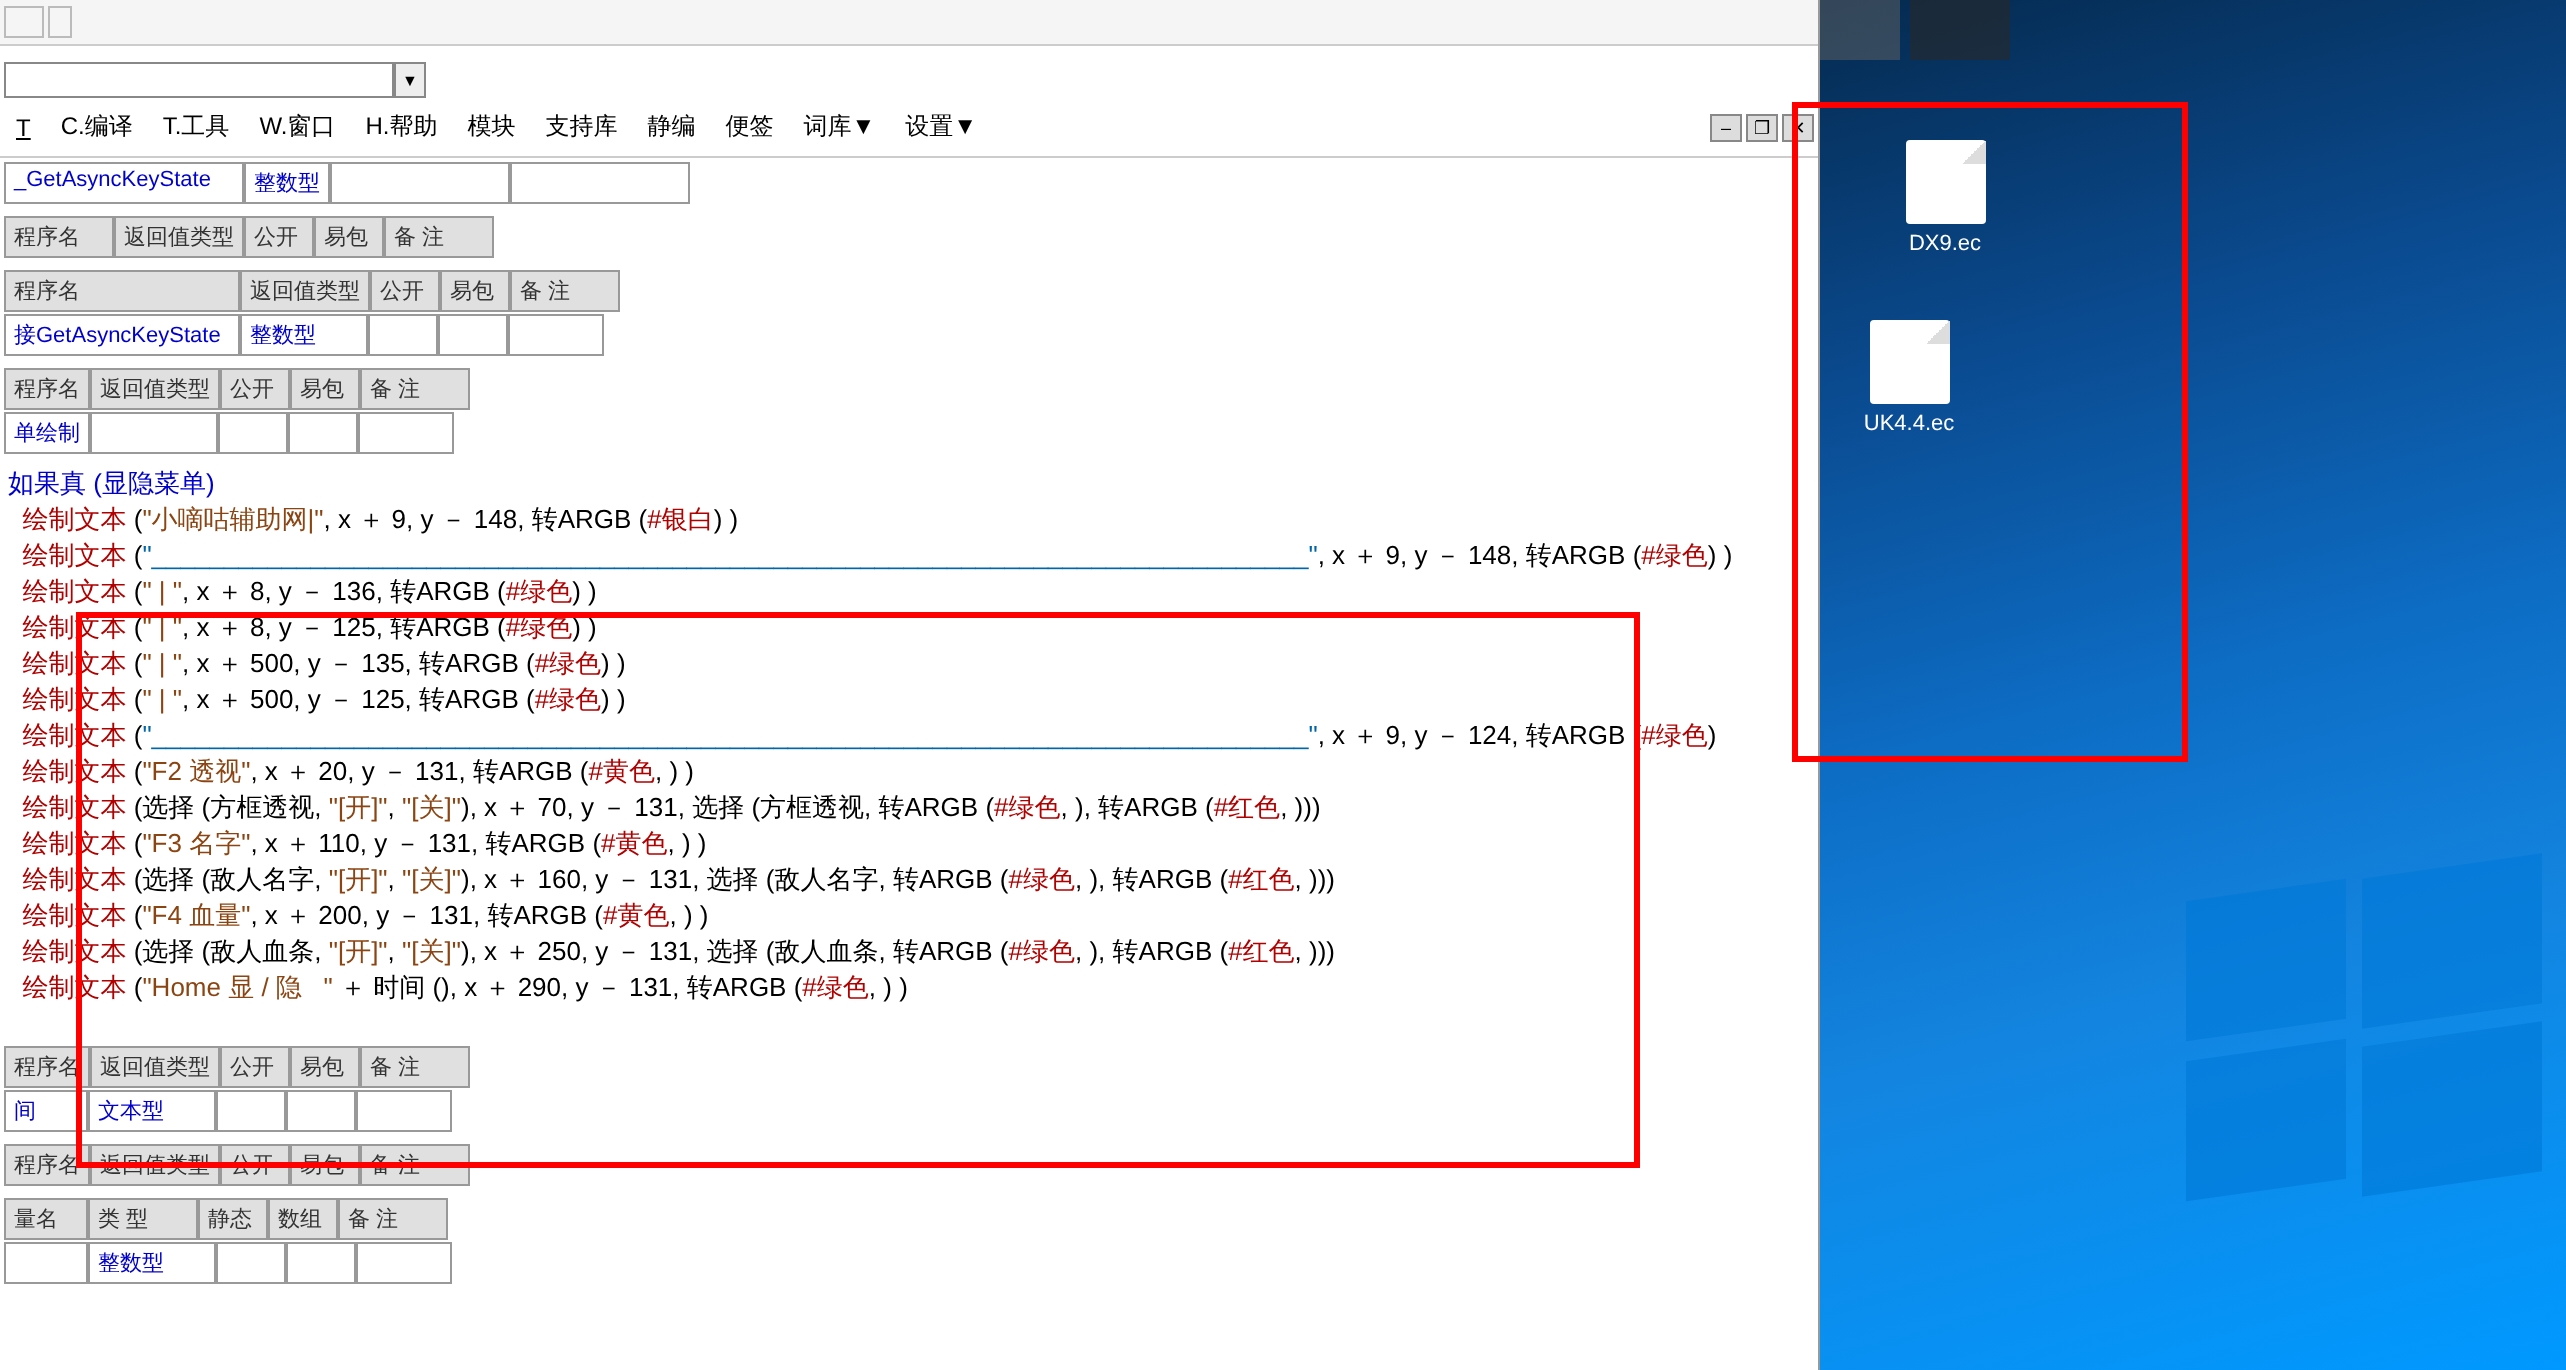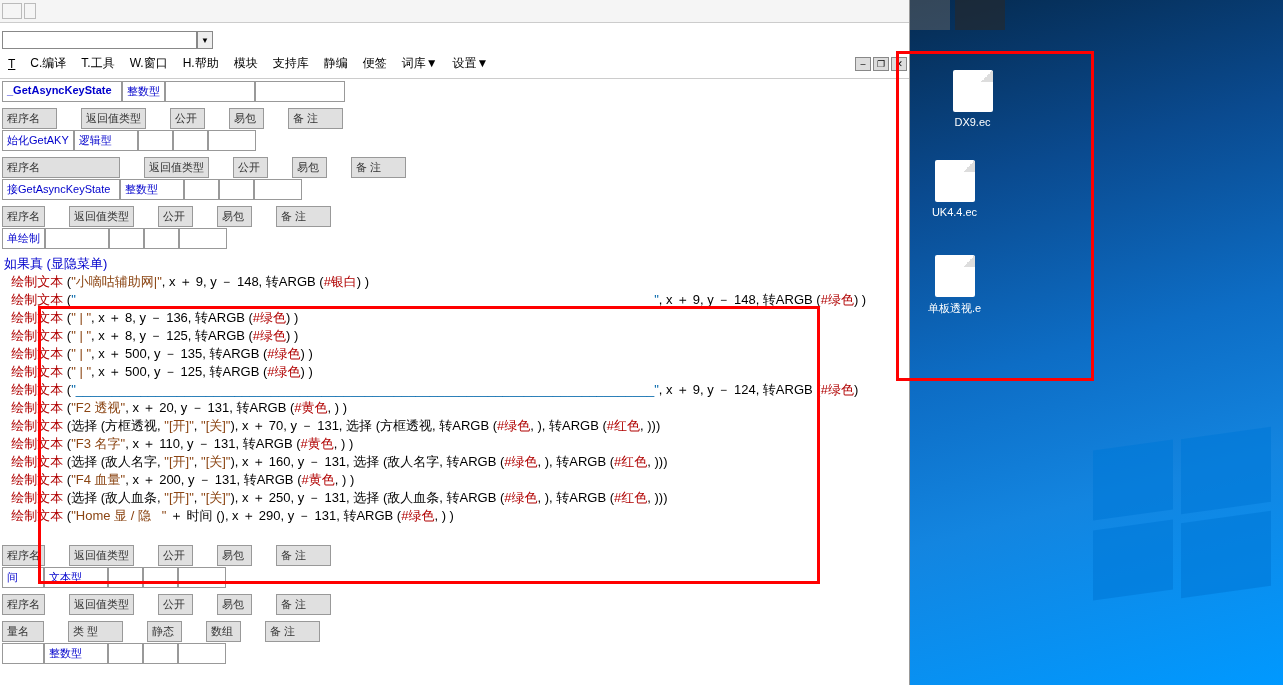--- a/index.html
+++ b/index.html
@@ -91,21 +91,20 @@
     .content-area {
       padding: 2px;
     }
     .decl-line {
       display: flex;
       align-items: stretch;
       margin-bottom: 1px;
     }
     .decl-line2 {
       margin-top: 6px;
-      gap: 24px;
     }
     .decl-cell {
       border: 1px solid #999;
       padding: 2px 4px;
       background: #f0f0f0;
       font-size: 11px;
       min-width: 55px;
       display: flex;
       align-items: center;
     }
@@ -115,21 +114,20 @@
     }
     .decl-value-blue {
       color: #0000cc;
       background: #fff;
       border: 1px solid #999;
       padding: 2px 4px;
       font-size: 11px;
     }
     .decl-value-blue-wide {
       min-width: 120px;
-      font-weight: bold;
     }
     .decl-value-empty {
       background: #fff;
       border: 1px solid #999;
       min-width: 48px;
     }
     .code-block {
       margin: 6px 0 18px 2px;
       font-size: 13px;
       line-height: 18px;
@@ -261,27 +259,20 @@
       <span class="decl-value-empty" style="min-width:90px;"></span>
     </div>
 
     <div class="decl-line decl-line2">
       <span class="decl-cell decl-header">程序名</span>
       <span class="decl-cell decl-header">返回值类型</span>
       <span class="decl-cell decl-header" style="min-width:35px;">公开</span>
       <span class="decl-cell decl-header" style="min-width:35px;">易包</span>
       <span class="decl-cell decl-header">备 注</span>
     </div>
-    <div class="decl-line">
-      <span class="decl-value-blue" style="min-width:64px;">始化GetAKY</span>
-      <span class="decl-value-blue" style="min-width:64px;">逻辑型</span>
-      <span class="decl-value-empty" style="min-width:35px;"></span>
-      <span class="decl-value-empty" style="min-width:35px;"></span>
-      <span class="decl-value-empty"></span>
-    </div>
 
     <div class="decl-line decl-line2">
       <span class="decl-cell decl-header" style="min-width:118px;">程序名</span>
       <span class="decl-cell decl-header">返回值类型</span>
       <span class="decl-cell decl-header" style="min-width:35px;">公开</span>
       <span class="decl-cell decl-header" style="min-width:35px;">易包</span>
       <span class="decl-cell decl-header">备 注</span>
     </div>
     <div class="decl-line">
       <span class="decl-value-blue" style="min-width:118px;">接GetAsyncKeyState</span>
@@ -374,24 +365,20 @@
   </div>
 
   <div class="desktop-icon" style="left:30px;top:70px;">
     <div class="icon-img"></div>
     <div>DX9.ec</div>
   </div>
   <div class="desktop-icon" style="left:12px;top:160px;">
     <div class="icon-img"></div>
     <div>UK4.4.ec</div>
   </div>
-  <div class="desktop-icon" style="left:12px;top:255px;">
-    <div class="icon-img"></div>
-    <div>单板透视.e</div>
-  </div>
 
   <div class="red-box red-box-desktop"></div>
 
   <div class="win-logo-area">
     <div class="win-sq" style="left:0;top:20px;width:80px;height:70px;transform:skewY(-8deg);"></div>
     <div class="win-sq" style="left:88px;top:8px;width:90px;height:75px;transform:skewY(-8deg);"></div>
     <div class="win-sq" style="left:0;top:100px;width:80px;height:70px;transform:skewY(-8deg);"></div>
     <div class="win-sq" style="left:88px;top:92px;width:90px;height:75px;transform:skewY(-8deg);"></div>
   </div>
 </div>

